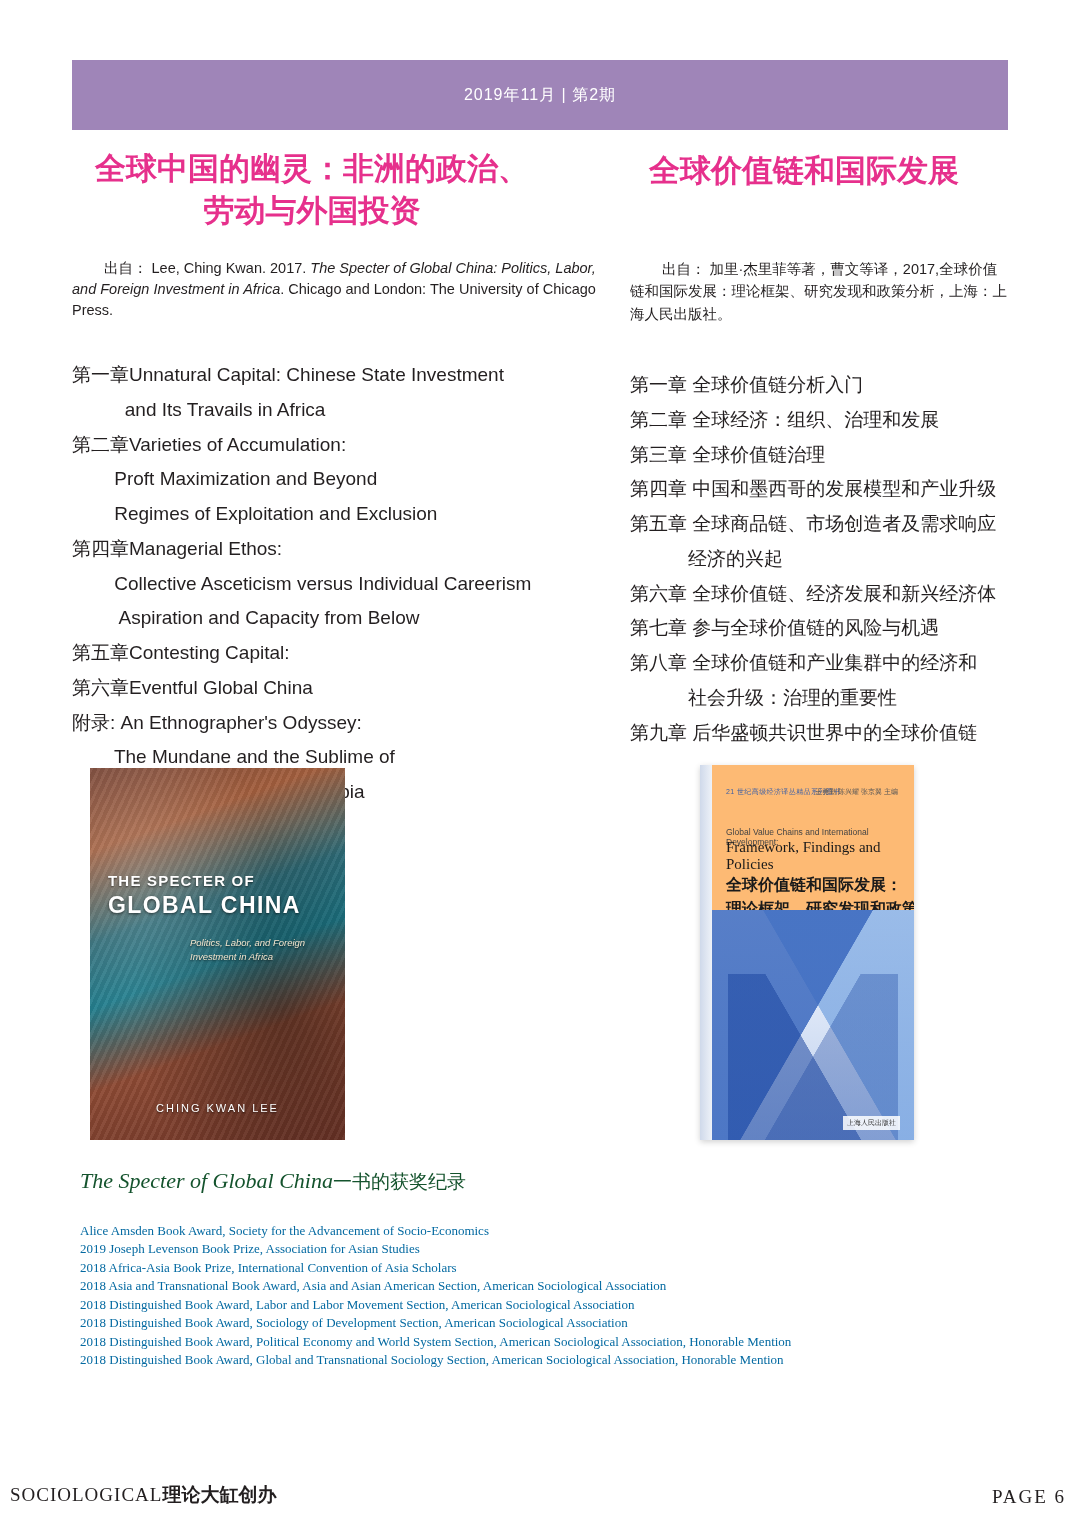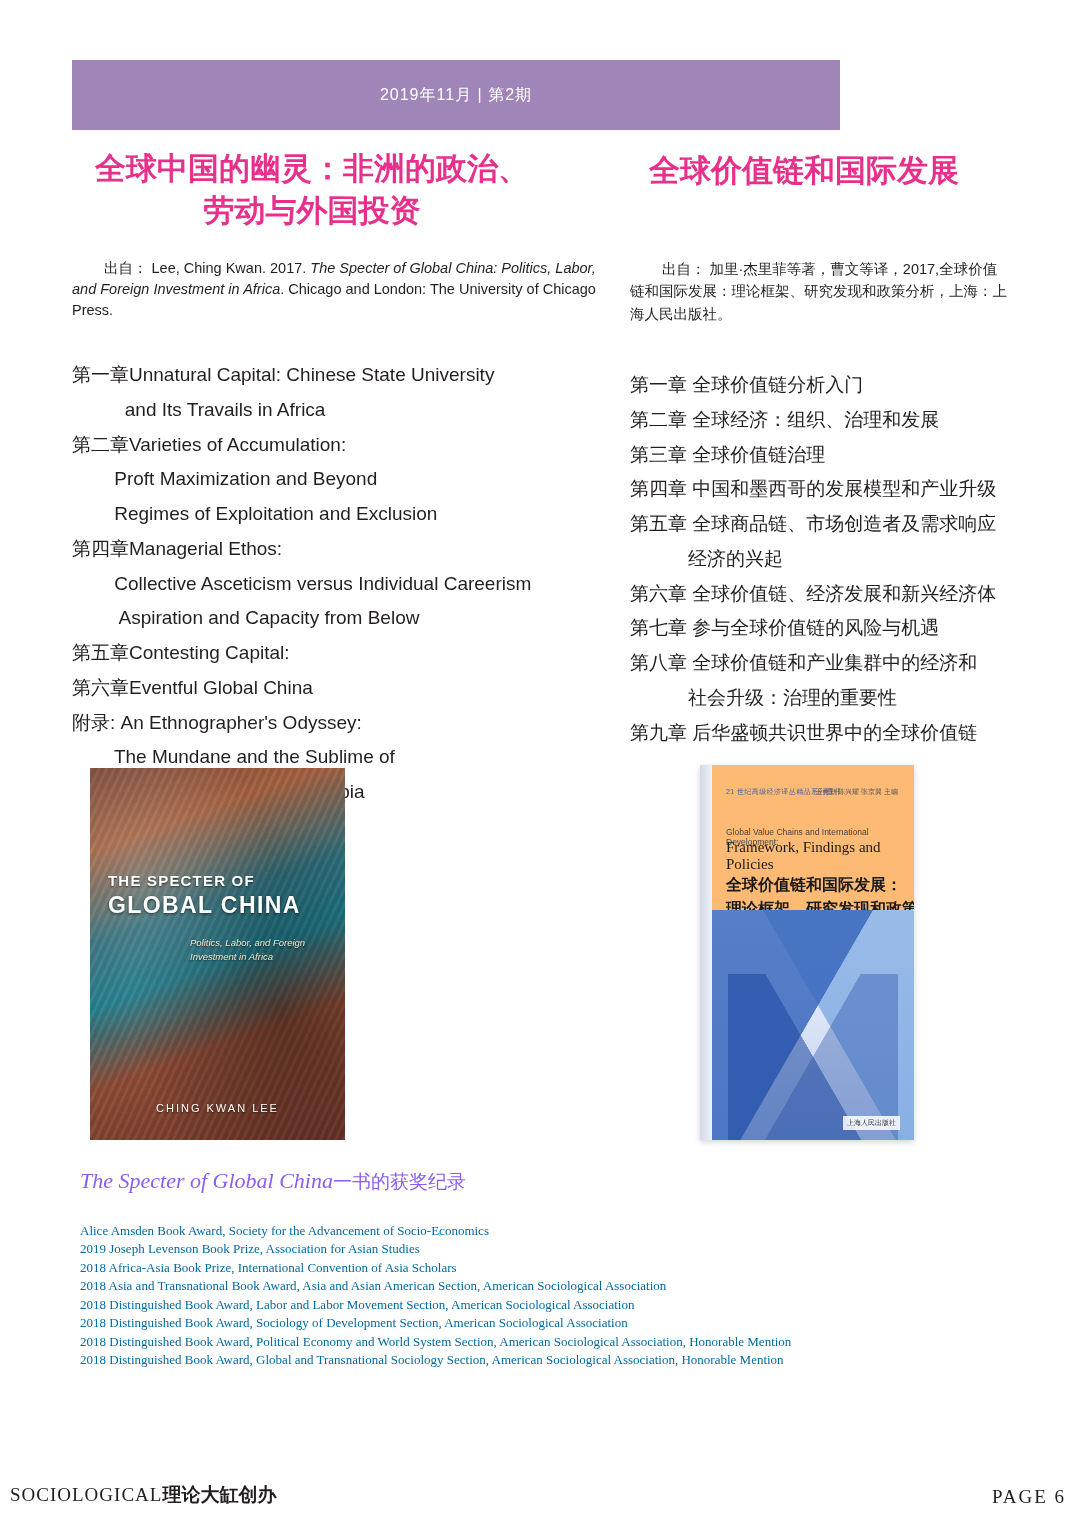--- a/index.html
+++ b/index.html
@@ -19,21 +19,21 @@
   .page {
     position: absolute;
     inset: 0;
   }
 
   
   .header-bar {
     position: absolute;
     left: 72px;
     top: 60px;
-    width: 768px;
+    width: 936px;
     height: 70px;
     background: #9f85b8;
     display: flex;
     align-items: center;
     justify-content: center;
   }
   .header-bar .issue-text {
     color: #ffffff;
     font-size: 16px;
     letter-spacing: 1px;
@@ -269,21 +269,21 @@
 
   
   .awards-title {
     position: absolute;
     left: 80px;
     top: 1168px;
     width: 880px;
     font-family: "Liberation Serif", serif;
     font-size: 22px;
     font-style: italic;
-    color: #8b5cf6;
+    color: #14532d;
   }
   .awards-title .cn {
     font-style: normal;
     font-family: "Liberation Sans", sans-serif;
     font-size: 19px;
   }
   .awards-list {
     position: absolute;
     left: 80px;
     top: 1222px;
@@ -337,21 +337,21 @@
     <span class="src-label">出自：</span>
     <span>Lee, Ching Kwan. 2017. </span><span class="it">The Specter of Global China: Politics, Labor, and Foreign Investment in Africa</span><span>. Chicago and London: The University of Chicago Press.</span>
   </div>
 
   <div class="source-right">
     <span class="src-label">出自：</span>
     <span>加里·杰里菲等著，曹文等译，2017,全球价值链和国际发展：理论框架、研究发现和政策分析，上海：上海人民出版社。</span>
   </div>
 
   <div class="toc-left">
-    <div class="line">第一章Unnatural Capital: Chinese State University</div>
+    <div class="line">第一章Unnatural Capital: Chinese State Investment</div>
     <div class="line">          and Its Travails in Africa</div>
     <div class="line">第二章Varieties of Accumulation:</div>
     <div class="line">        Proft Maximization and Beyond</div>
     <div class="line">        Regimes of Exploitation and Exclusion</div>
     <div class="line">第四章Managerial Ethos:</div>
     <div class="line">        Collective Asceticism versus Individual Careerism</div>
     <div class="line">         Aspiration and Capacity from Below</div>
     <div class="line">第五章Contesting Capital:</div>
     <div class="line">第六章Eventful Global China</div>
     <div class="line">附录: An Ethnographer's Odyssey:</div>

